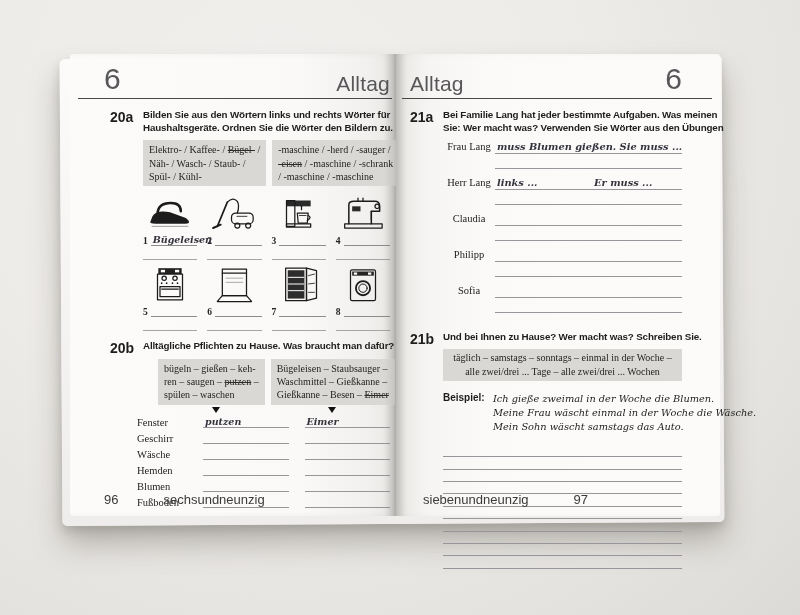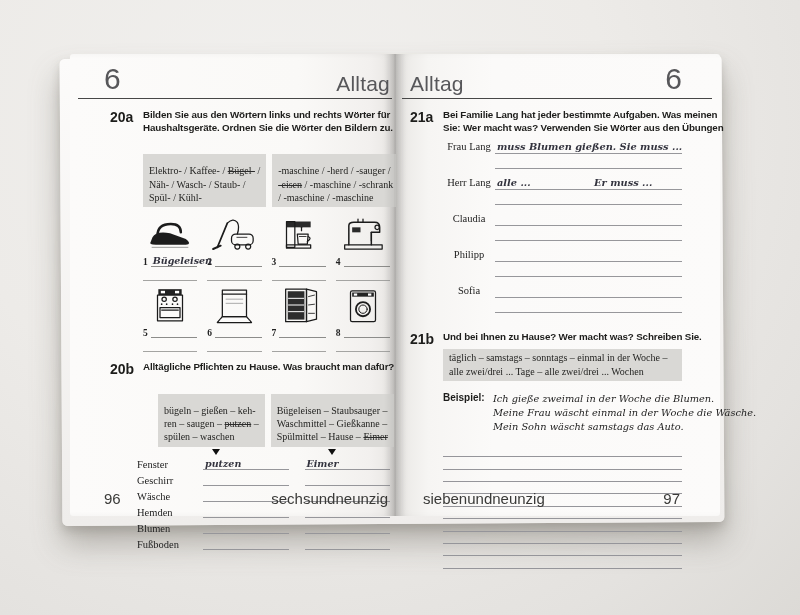--- a/index.html
+++ b/index.html
@@ -38,22 +38,22 @@
   .head-rule{border-bottom:1.6px solid #474747;margin:4px -2px 9px -26px;}
   .page.right .head-rule{margin:4px -30px 9px -8px;}
   
   .ex{display:flex;margin-left:6px;}
   .page.right .ex{margin-left:0;}
   .ex-num{width:24px;margin-right:9px;font-weight:700;font-size:14px;padding-top:1px;flex:none;}
   .ex-body{flex:1;min-width:0;}
   .instr-line{font-weight:700;font-size:9.8px;line-height:1.34;letter-spacing:-.15px;white-space:nowrap;}
   
   .word-boxes{display:flex;gap:6px;margin:6px 0 8px;}
-  .word-box{background:#d9d8d5;padding:10px 6px 3px;font-family:"Liberation Serif",serif;
-    font-size:10px;line-height:1.34;color:#242422;margin-top:14px;}
+  .word-box{background:#d9d8d5;padding:3px 6px 3px;font-family:"Liberation Serif",serif;
+    font-size:10px;line-height:1.34;color:#242422;}
   .wb-line{white-space:nowrap;}
   .prefix-box{flex:1.36;}
   .suffix-box{flex:1;}
   .struck{text-decoration:line-through;text-decoration-thickness:1.1px;text-decoration-color:#2c2c2c;}
   
   .grid{display:grid;grid-template-columns:repeat(4,1fr);column-gap:10px;row-gap:5px;margin:2px 0 8px;}
   .cell{min-width:0;}
   .cell svg{display:block;width:50px;height:38px;margin:0 auto 2px;}
   .numline{display:flex;align-items:flex-end;font-family:"Liberation Serif",serif;font-weight:700;font-size:9.5px;color:#222;}
   .num{margin-right:3px;}
@@ -75,29 +75,29 @@
   
   .entries{margin-top:6px;text-align:center;}
   .entry{display:flex;margin-bottom:6px;}
   .entry-name{width:52px;flex:none;font-family:"Liberation Serif",serif;font-size:10.5px;color:#222;padding-top:1px;white-space:nowrap;}
   .entry-lines{flex:1;min-width:0;}
   .e-line{border-bottom:.9px solid #97979b;height:13px;position:relative;margin-bottom:1px;}
   .e-line .handwriting{position:absolute;left:2px;bottom:1px;font-size:9.8px;}
   .e-line .handwriting.mid{left:53%;}
   
   .ex21b{margin-top:10px;}
-  .time-box{background:#d9d8d5;padding:2px 6px 3px;margin:6px 0 0;font-family:"Liberation Serif",serif;font-size:10px;line-height:1.34;color:#242422;}
+  .time-box{background:#d9d8d5;padding:2px 6px 3px;margin:6px 0 0;font-family:"Liberation Serif",serif;font-size:10px;line-height:1.34;color:#242422;text-align:center;}
   .example{display:flex;margin-top:11px;}
   .example-label{width:50px;flex:none;font-weight:700;font-size:10px;}
   .example-lines{font-family:"DejaVu Serif",serif;font-style:italic;font-size:9.8px;line-height:1.42;color:#222;min-width:0;}
   .example-lines div{white-space:nowrap;}
   .writing{margin-top:11px;}
   .w-line{border-bottom:.9px solid #95959a;height:11.4px;}
   
-  .page-foot{position:absolute;bottom:9px;left:34px;right:8px;display:flex;justify-content:space-between;font-size:15px;color:#3a3a38;}
+  .page-foot{position:absolute;bottom:9px;left:34px;right:8px;display:flex;font-size:13px;color:#3a3a38;gap:45px;}
   .page.right .page-foot{left:27px;right:40px;}
   .icon-stroke{fill:none;stroke:#1b1b1b;stroke-width:1.5;stroke-linejoin:round;stroke-linecap:round;}
 </style>
 </head>
 <body>
 
 <div class="book">
   <div class="cover"></div>
   <div class="pages">
 
@@ -286,21 +286,21 @@
 
           <div class="word-boxes">
             <div class="word-box" style="flex:1">
               <div class="wb-line">bügeln – gießen – keh-</div>
               <div class="wb-line"><span>ren – saugen – </span><span class="struck">putzen</span><span> –</span></div>
               <div class="wb-line">spülen – waschen</div>
             </div>
             <div class="word-box" style="flex:1.08">
               <div class="wb-line">Bügeleisen – Staubsauger –</div>
               <div class="wb-line">Waschmittel – Gießkanne –</div>
-              <div class="wb-line"><span>Spülmittel – Hause – </span><span class="struck">Eimer</span></div>
+              <div class="wb-line"><span>Gießkanne – Besen – </span><span class="struck">Eimer</span></div>
             </div>
           </div>
 
           <div class="arrows">
             <div class="half">
                 <span class="arrow"></span>
               </div>
             <div class="half">
                 <span class="arrow"></span>
               </div>
@@ -371,21 +371,21 @@
                 <span class="e-line" style="display:block">
                     <span class="handwriting">muss Blumen gießen. Sie muss ...</span>
                   </span>
                 <span class="e-line" style="display:block"></span>
               </span>
             </div>
             <div class="entry">
               <span class="entry-name">Herr Lang</span>
               <span class="entry-lines">
                 <span class="e-line" style="display:block">
-                    <span class="handwriting">alle ...</span>
+                    <span class="handwriting">links ...</span>
                     <span class="handwriting mid">Er muss ...</span>
                   </span>
                 <span class="e-line" style="display:block"></span>
               </span>
             </div>
             <div class="entry">
               <span class="entry-name">Claudia</span>
               <span class="entry-lines">
                 <span class="e-line" style="display:block"></span>
                 <span class="e-line" style="display:block"></span>

